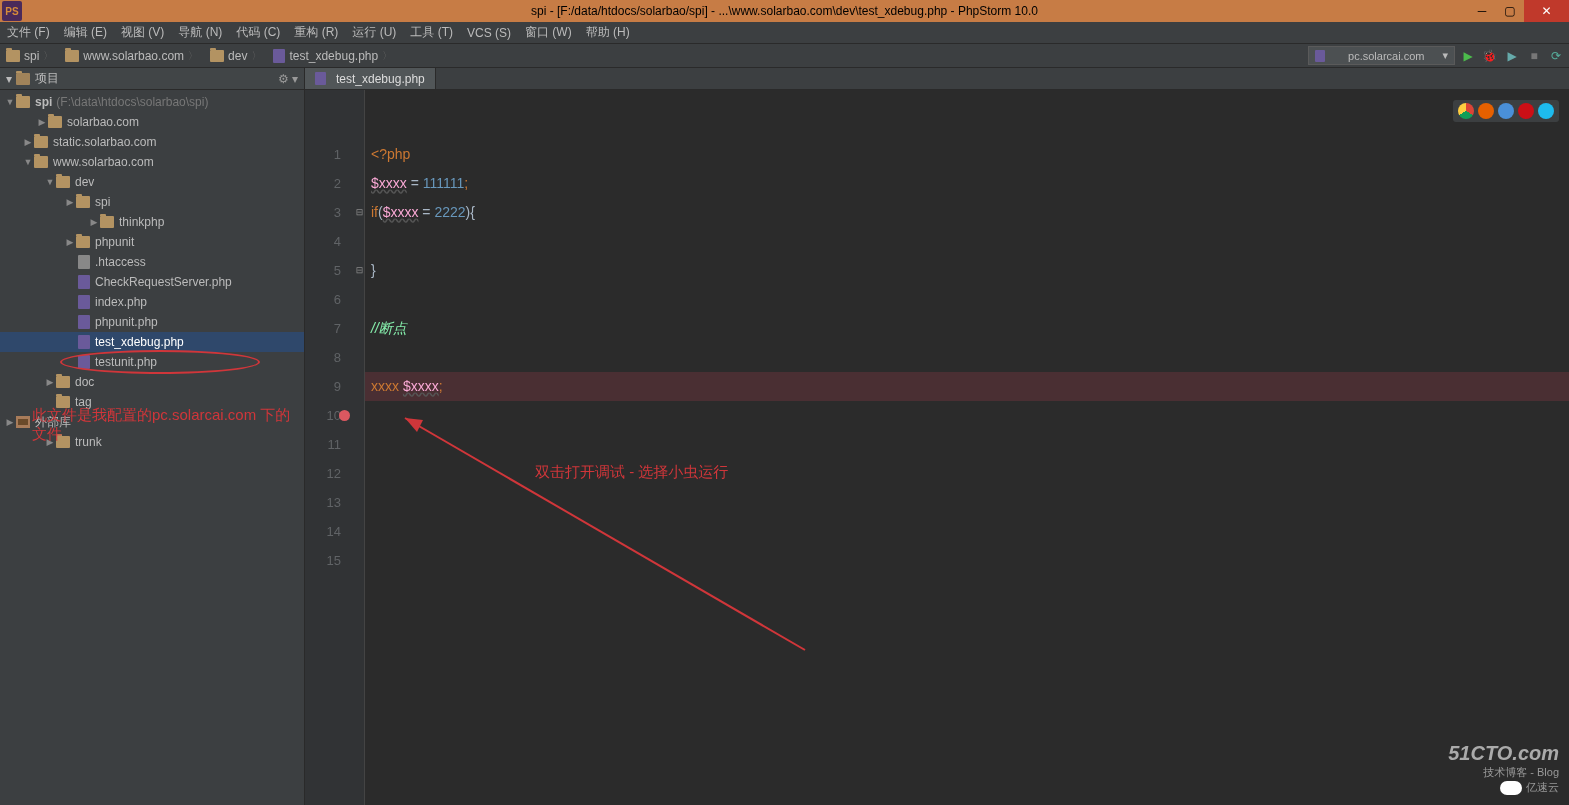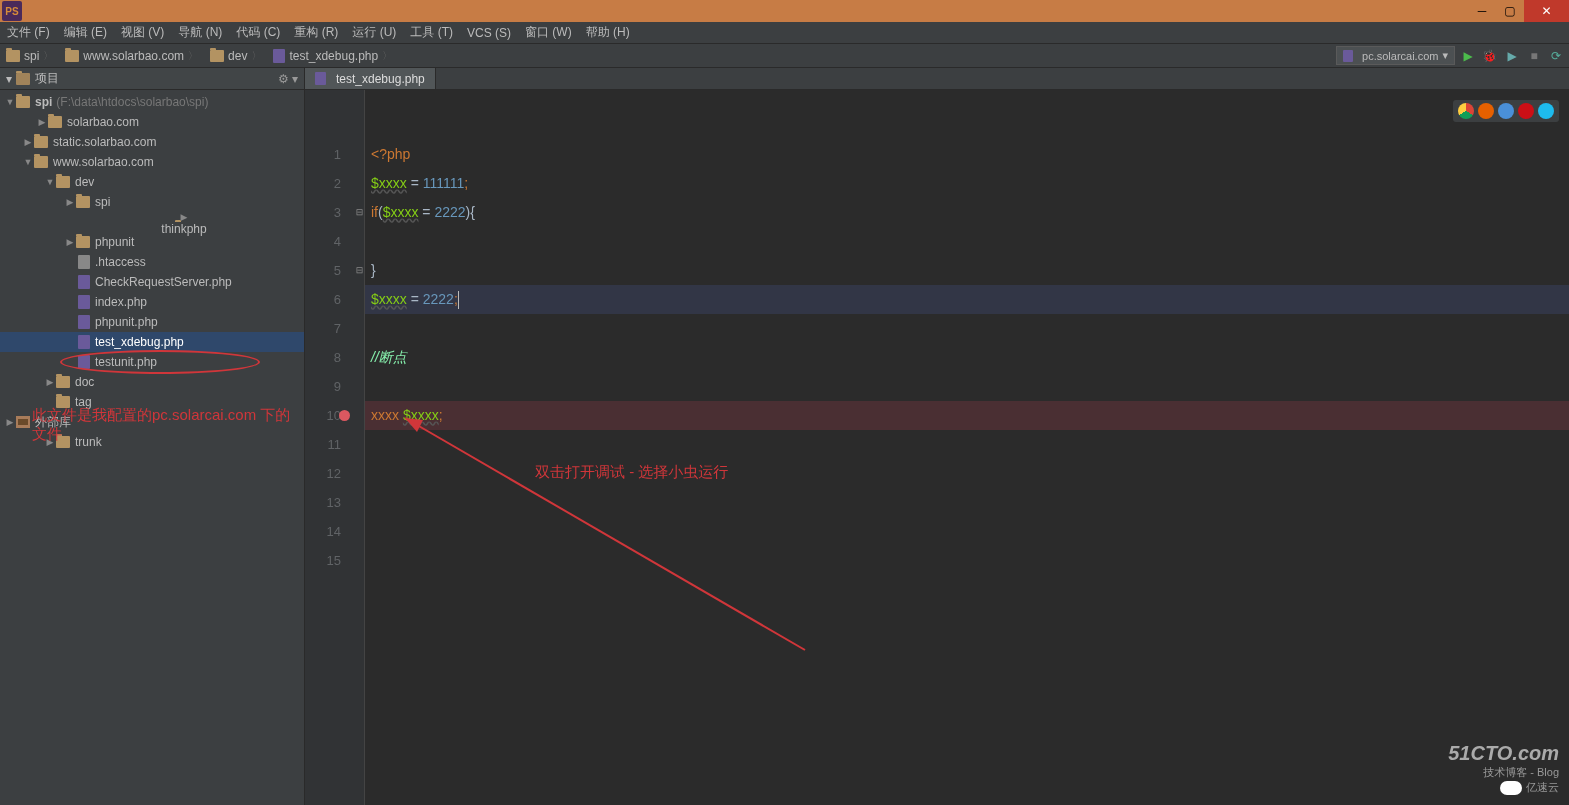--- a/index.html
+++ b/index.html
@@ -17,21 +17,21 @@
 
 .menubar { height: 22px; background: #3c3f41; display: flex; align-items: center; border-bottom: 1px solid #2a2a2a; }
 .menu-item { padding: 0 7px; color: #bbb; cursor: pointer; font-size: 12px; }
 
 
 .navbar { height: 24px; background: #3c3f41; display: flex; align-items: center; border-bottom: 1px solid #2a2a2a; position: relative; }
 .crumb { display: flex; align-items: center; padding: 0 6px; color: #bbb; cursor: pointer; font-size: 12px; position: relative; }
 .crumb:after { content: "〉"; color: #666; margin-left: 4px; font-size: 10px; }
 .crumb .folder-icon, .crumb .file-icon { margin-right: 4px; }
 .run-area { position: absolute; right: 4px; display: flex; align-items: center; gap: 4px; }
-.run-config { background: #4c5052; border: 1px solid #5a5a5a; padding: 2px 6px; color: #bbb; display: flex; align-items: center; gap: 4px; cursor: pointer; font-size:11px;}
+.run-config { background: #4c5052; border: 1px solid #5a5a5a; padding: 2px 6px; color: #bbb; display: flex; align-items: center; gap: 18px; cursor: pointer; font-size:11px;}
 .toolbar-icon { width: 18px; height: 18px; display: flex; align-items: center; justify-content: center; cursor: pointer; }
 .run-icon { color: #4cbb4c; }
 .debug-icon { color: #4cbb4c; }
 
 
 .main { display: flex; height: calc(805px - 22px - 22px - 24px); }
 
 
 .project-panel { width: 305px; background: #3c3f41; border-right: 1px solid #2a2a2a; display: flex; flex-direction: column; }
 .panel-header { height: 22px; background: #414547; display: flex; align-items: center; padding: 0 6px; color: #bbb; font-size: 12px; border-bottom: 1px solid #2a2a2a; }
@@ -63,21 +63,21 @@
 .gutter { width: 50px; background: #313335; color: #606366; text-align: right; padding-right: 14px; padding-top: 50px; font-size: 13px; font-family: Consolas, monospace; position:relative;}
 .gutter .ln { height: 29px; line-height: 29px; }
 .fold-col { width:10px; background:#313335; padding-top:50px; border-right:1px solid #444;}
 .fold-mark{height:29px; color:#888; font-size:9px; text-align:center;line-height:29px;}
 .breakpoint { position: absolute; left: 34px; width: 11px; height: 11px; background: #db5860; border-radius: 50%; }
 .code { flex: 1; padding-top: 50px; font-family: Consolas, "Courier New", monospace; font-size: 14px; position: relative; }
 .code-line { height: 29px; line-height: 29px; padding-left: 6px; white-space: pre; position:relative;}
 .code-line.bp { background: #4a2f33; }
 .code-line.cursor { background: #323646; }
 .tok-tag { color: #cc7832; }
-.tok-var { color: #84cc16; text-decoration: underline; text-decoration-style: wavy; text-decoration-color: #555;}
+.tok-var { color: #f9a8d4; text-decoration: underline; text-decoration-style: wavy; text-decoration-color: #555;}
 .tok-num { color: #6897bb; }
 .tok-kw { color: #cc7832; }
 .tok-comment { color: #86efac; font-style: italic; }
 .tok-echo { color: #cc7832; }
 .tok-semi { color: #cc7832; }
 .tok-white{color:#a9b7c6;}
 .caret { display:inline-block; width:1px; height:18px; background:#bbb; vertical-align:middle;}
 
 .browser-icons { position: absolute; top: 10px; right: 10px; display: flex; gap: 4px; background: #3c3f41; padding: 3px 5px; border-radius: 3px; }
 .b-icon { width: 16px; height: 16px; border-radius: 50%; }
@@ -92,20 +92,21 @@
 .watermark .big { font-size: 20px; font-weight: bold; color: #aaa; font-style: italic;}
 .watermark .cloud{display:inline-block; width:22px; height:14px; background:#fff; border-radius:8px; position:relative; vertical-align:middle; margin-right:4px;}
 </style>
 </head>
 <body>
 
 <div class="titlebar">
   <div class="titlebar-icon">
       <span>PS</span>
     </div>
+  <div class="titlebar-text">spi - [F:/data/htdocs/solarbao/spi] - ...\www.solarbao.com\dev\test_xdebug.php - PhpStorm 10.0</div>
   <div class="window-controls">
     <div class="win-btn">─</div>
     <div class="win-btn">▢</div>
     <div class="win-btn close">✕</div>
   </div>
 </div>
 
 <div class="menubar">
   <div class="menu-item">文件 (F)</div>
   <div class="menu-item">编辑 (E)</div>
@@ -185,21 +186,21 @@
       <div class="tree-row" style="padding-left:44px;">
           <span class="tree-arrow open"></span>
           <span class="folder-icon"></span>
           <span>dev</span>
         </div>
       <div class="tree-row" style="padding-left:64px;">
           <span class="tree-arrow closed"></span>
           <span class="folder-icon"></span>
           <span>spi</span>
         </div>
-      <div class="tree-row" style="padding-left:64px;flex-direction:column;">
+      <div class="tree-row" style="padding-left:88px;">
           <span class="tree-arrow closed"></span>
           <span class="folder-icon"></span>
           <span>thinkphp</span>
         </div>
       <div class="tree-row" style="padding-left:64px;">
           <span class="tree-arrow closed"></span>
           <span class="folder-icon"></span>
           <span>phpunit</span>
         </div>
       <div class="tree-row" style="padding-left:78px;">
@@ -294,21 +295,20 @@
           <div class="fold-mark"></div>
           <div class="fold-mark"></div>
           <div class="fold-mark"></div>
       </div>
       <div class="code">
         <div class="code-line"><span class="tok-tag">&lt;?php</span></div>
         <div class="code-line"><span class="tok-var">$xxxx</span><span class="tok-white"> = </span><span class="tok-num">111111</span><span class="tok-semi">;</span></div>
         <div class="code-line"><span class="tok-kw">if</span><span class="tok-white">(</span><span class="tok-var">$xxxx</span><span class="tok-white"> = </span><span class="tok-num">2222</span><span class="tok-white">)</span><span class="tok-white">{</span></div>
         <div class="code-line"></div>
         <div class="code-line"><span class="tok-white">}</span></div>
-        <div class="code-line cursor"><span class="tok-var">$xxxx</span><span class="tok-white"> = </span><span class="tok-num">2222</span><span class="tok-semi">;</span><span class="caret"></span></div>
         <div class="code-line"></div>
         <div class="code-line"><span class="tok-comment">//断点</span></div>
         <div class="code-line"></div>
         <div class="code-line bp"><span class="tok-echo">xxxx </span><span class="tok-var">$xxxx</span><span class="tok-semi">;</span></div>
         <div class="code-line"></div>
         <div class="code-line"></div>
         <div class="code-line"></div>
         <div class="code-line"></div>
         <div class="code-line"></div>
 

